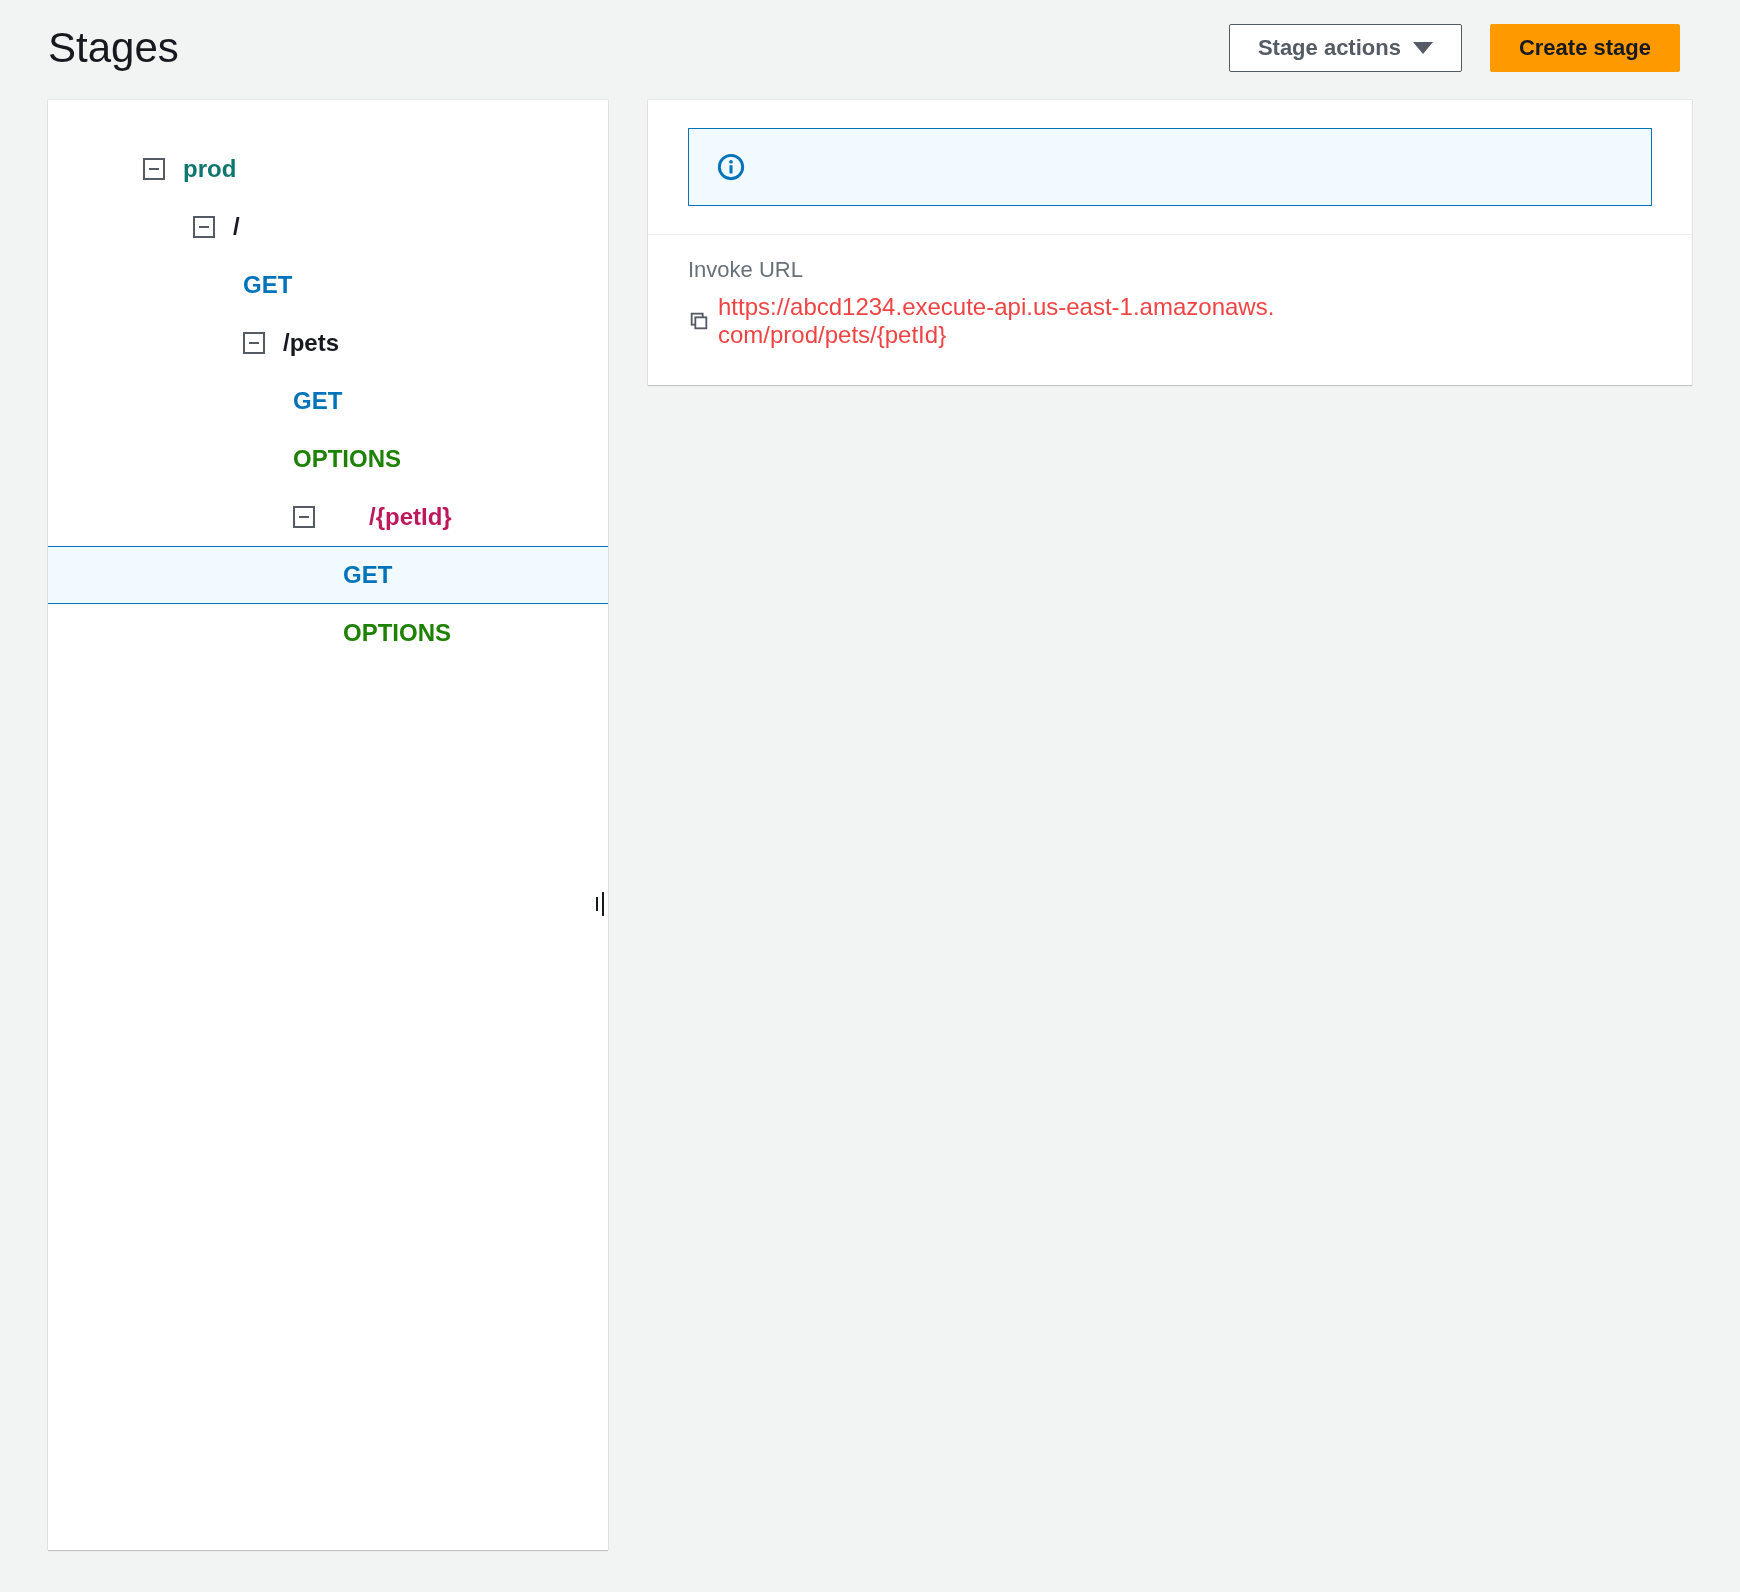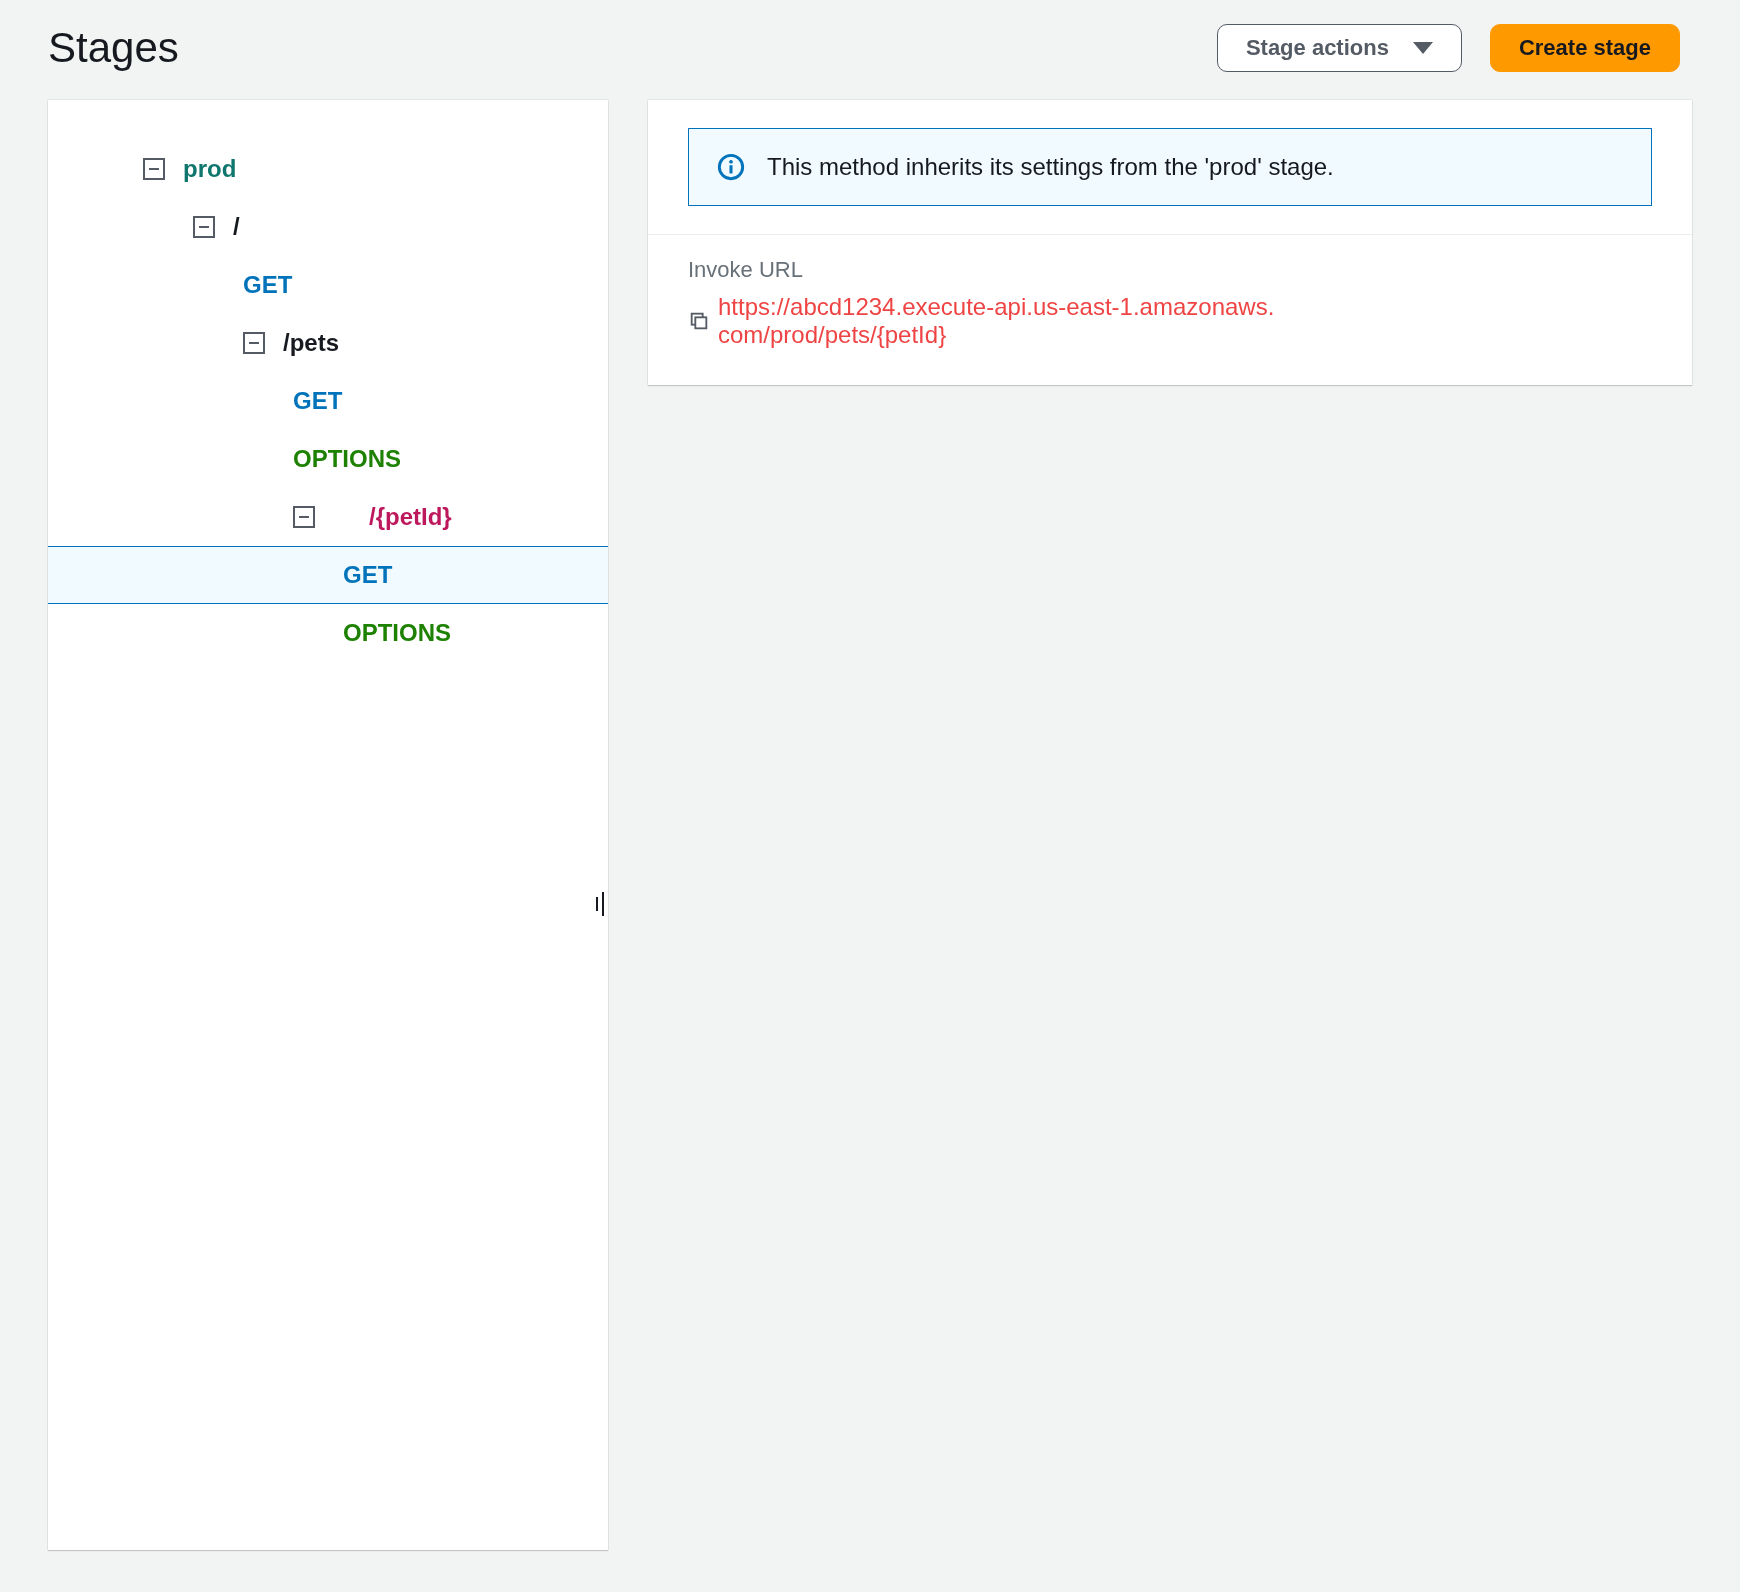--- a/index.html
+++ b/index.html
@@ -23,25 +23,25 @@
     color: #16191f;
   }
   .header-actions {
     display: flex;
     gap: 28px;
   }
   .btn {
     display: inline-flex;
     align-items: center;
     justify-content: center;
-    gap: 24px;
+    gap: 12px;
     font-weight: 700;
     font-size: 22px;
     padding: 10px 28px;
-    border-radius: 10px;
+    border-radius: 2px;
     cursor: pointer;
     background: #ffffff;
     border: 1.5px solid #545b64;
     color: #545b64;
     white-space: nowrap;
   }
   .btn.primary {
     background: #ff9900;
     border: 1.5px solid #ff9900;
     color: #16191f;
@@ -249,21 +249,20 @@
   </div>
 
   <div class="panel-right">
     <div class="info-box-wrap">
       <div class="info-box">
         <svg class="info-icon" viewBox="0 0 24 24">
           <circle cx="12" cy="12" r="10" fill="none" stroke="#0073bb" stroke-width="2.5"></circle>
           <circle cx="12" cy="7.5" r="1.6" fill="#0073bb"></circle>
           <rect x="10.7" y="10.5" width="2.6" height="7" fill="#0073bb"></rect>
         </svg>
-        <span>This method inherits its settings from the 'prod' stage.</span>
       </div>
     </div>
     <div class="invoke-section">
       <div class="invoke-label">Invoke URL</div>
       <div class="invoke-url-row">
         <svg class="copy-icon" viewBox="0 0 24 24">
           <rect x="4" y="4" width="12" height="12" fill="none" stroke="#545b64" stroke-width="2"></rect>
           <rect x="8" y="8" width="12" height="12" fill="#fff" stroke="#545b64" stroke-width="2"></rect>
         </svg>
         <span style="max-width:560px;word-break:break-all;">https://abcd1234.execute-api.us-east-1.amazonaws.com/prod/pets/{petId}</span>

